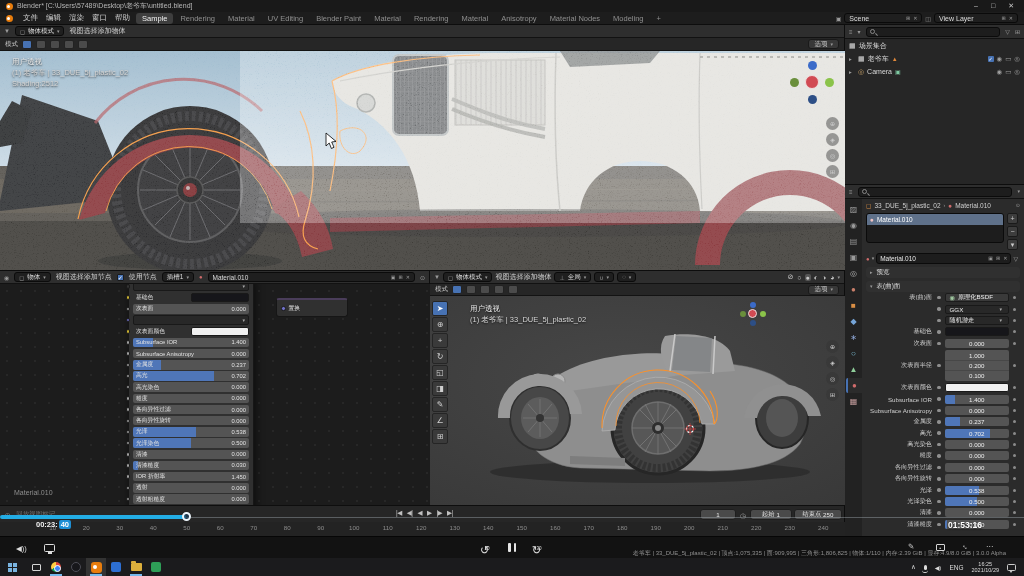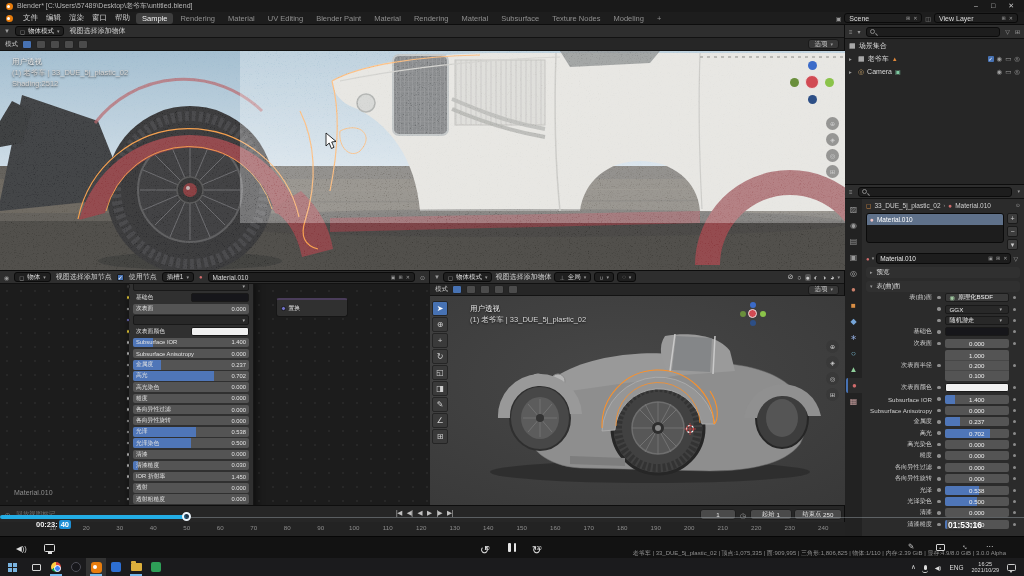--- a/index.html
+++ b/index.html
@@ -193,22 +193,22 @@
   <span><span class="menu">文件</span><span class="menu">编辑</span><span class="menu">渲染</span><span class="menu">窗口</span><span class="menu">帮助</span></span>
   <span style="display:flex;gap:1px">
       <span class="wstab active">Sample</span>
       <span class="wstab">Rendering</span>
       <span class="wstab">Material</span>
       <span class="wstab">UV Editing</span>
       <span class="wstab">Blender Paint</span>
       <span class="wstab">Material</span>
       <span class="wstab">Rendering</span>
       <span class="wstab">Material</span>
-      <span class="wstab">Subsurface</span>
-      <span class="wstab">Texture Nodes</span>
+      <span class="wstab">Anisotropy</span>
+      <span class="wstab">Material Nodes</span>
       <span class="wstab">Modeling</span>
       <span class="wstab">+</span>
     </span>
   <span id="topbar-right">
     <span class="miniic">▣</span>
     <span class="idfield" style="width:78px">
       <span>Scene</span>
       <span class="chev" style="margin-left:auto">⊞</span>
       <span class="chev">✕</span>
     </span>

